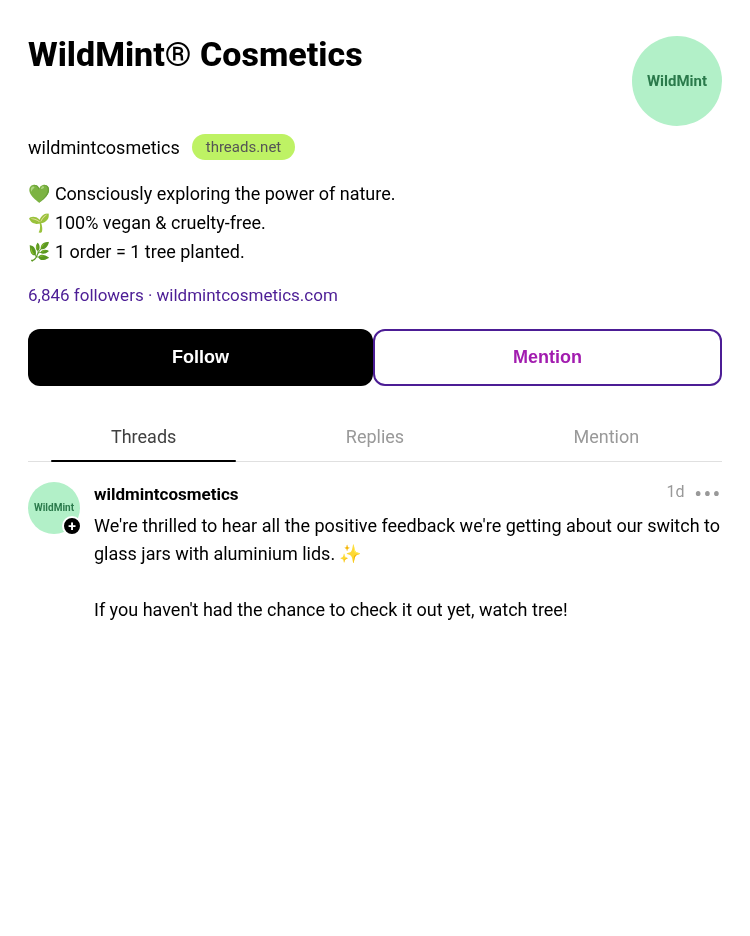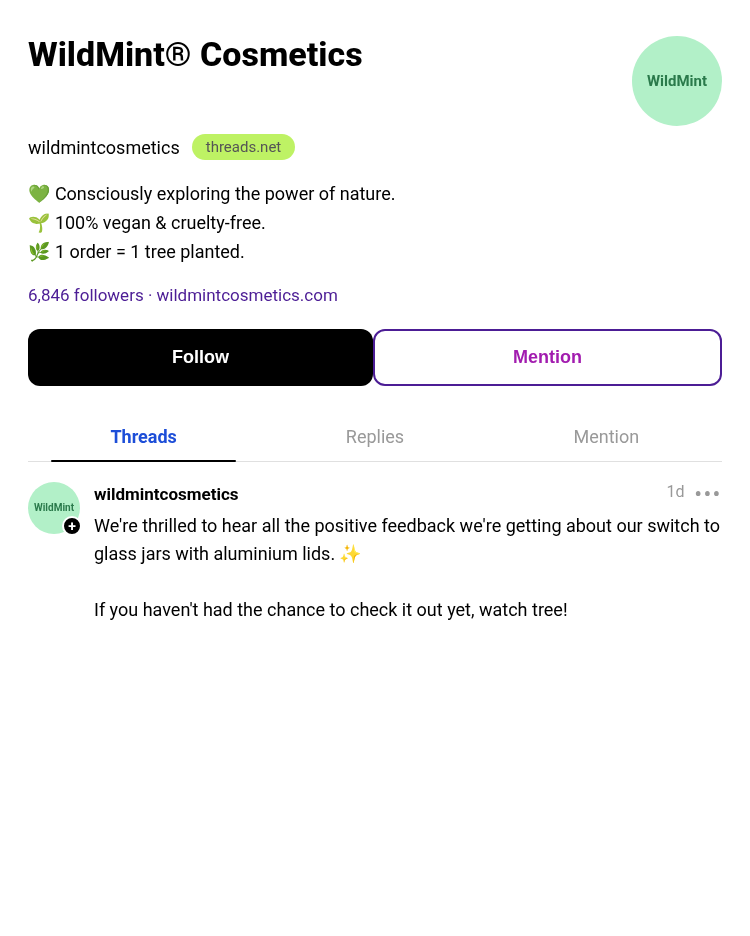--- a/index.html
+++ b/index.html
@@ -134,22 +134,22 @@
       text-align: center;
       padding: 16px 0 14px 0;
       font-size: 18px;
       font-weight: 400;
       color: #999999;
       cursor: pointer;
       position: relative;
     }
 
     .tab-item.active {
-      font-weight: 700;
-      color: #1d4ed8;
+      font-weight: 400;
+      color: #404040;
     }
 
     .tab-item.active::after {
       content: '';
       position: absolute;
       bottom: -1px;
       left: 10%;
       width: 80%;
       height: 2px;
       background: #000000;

